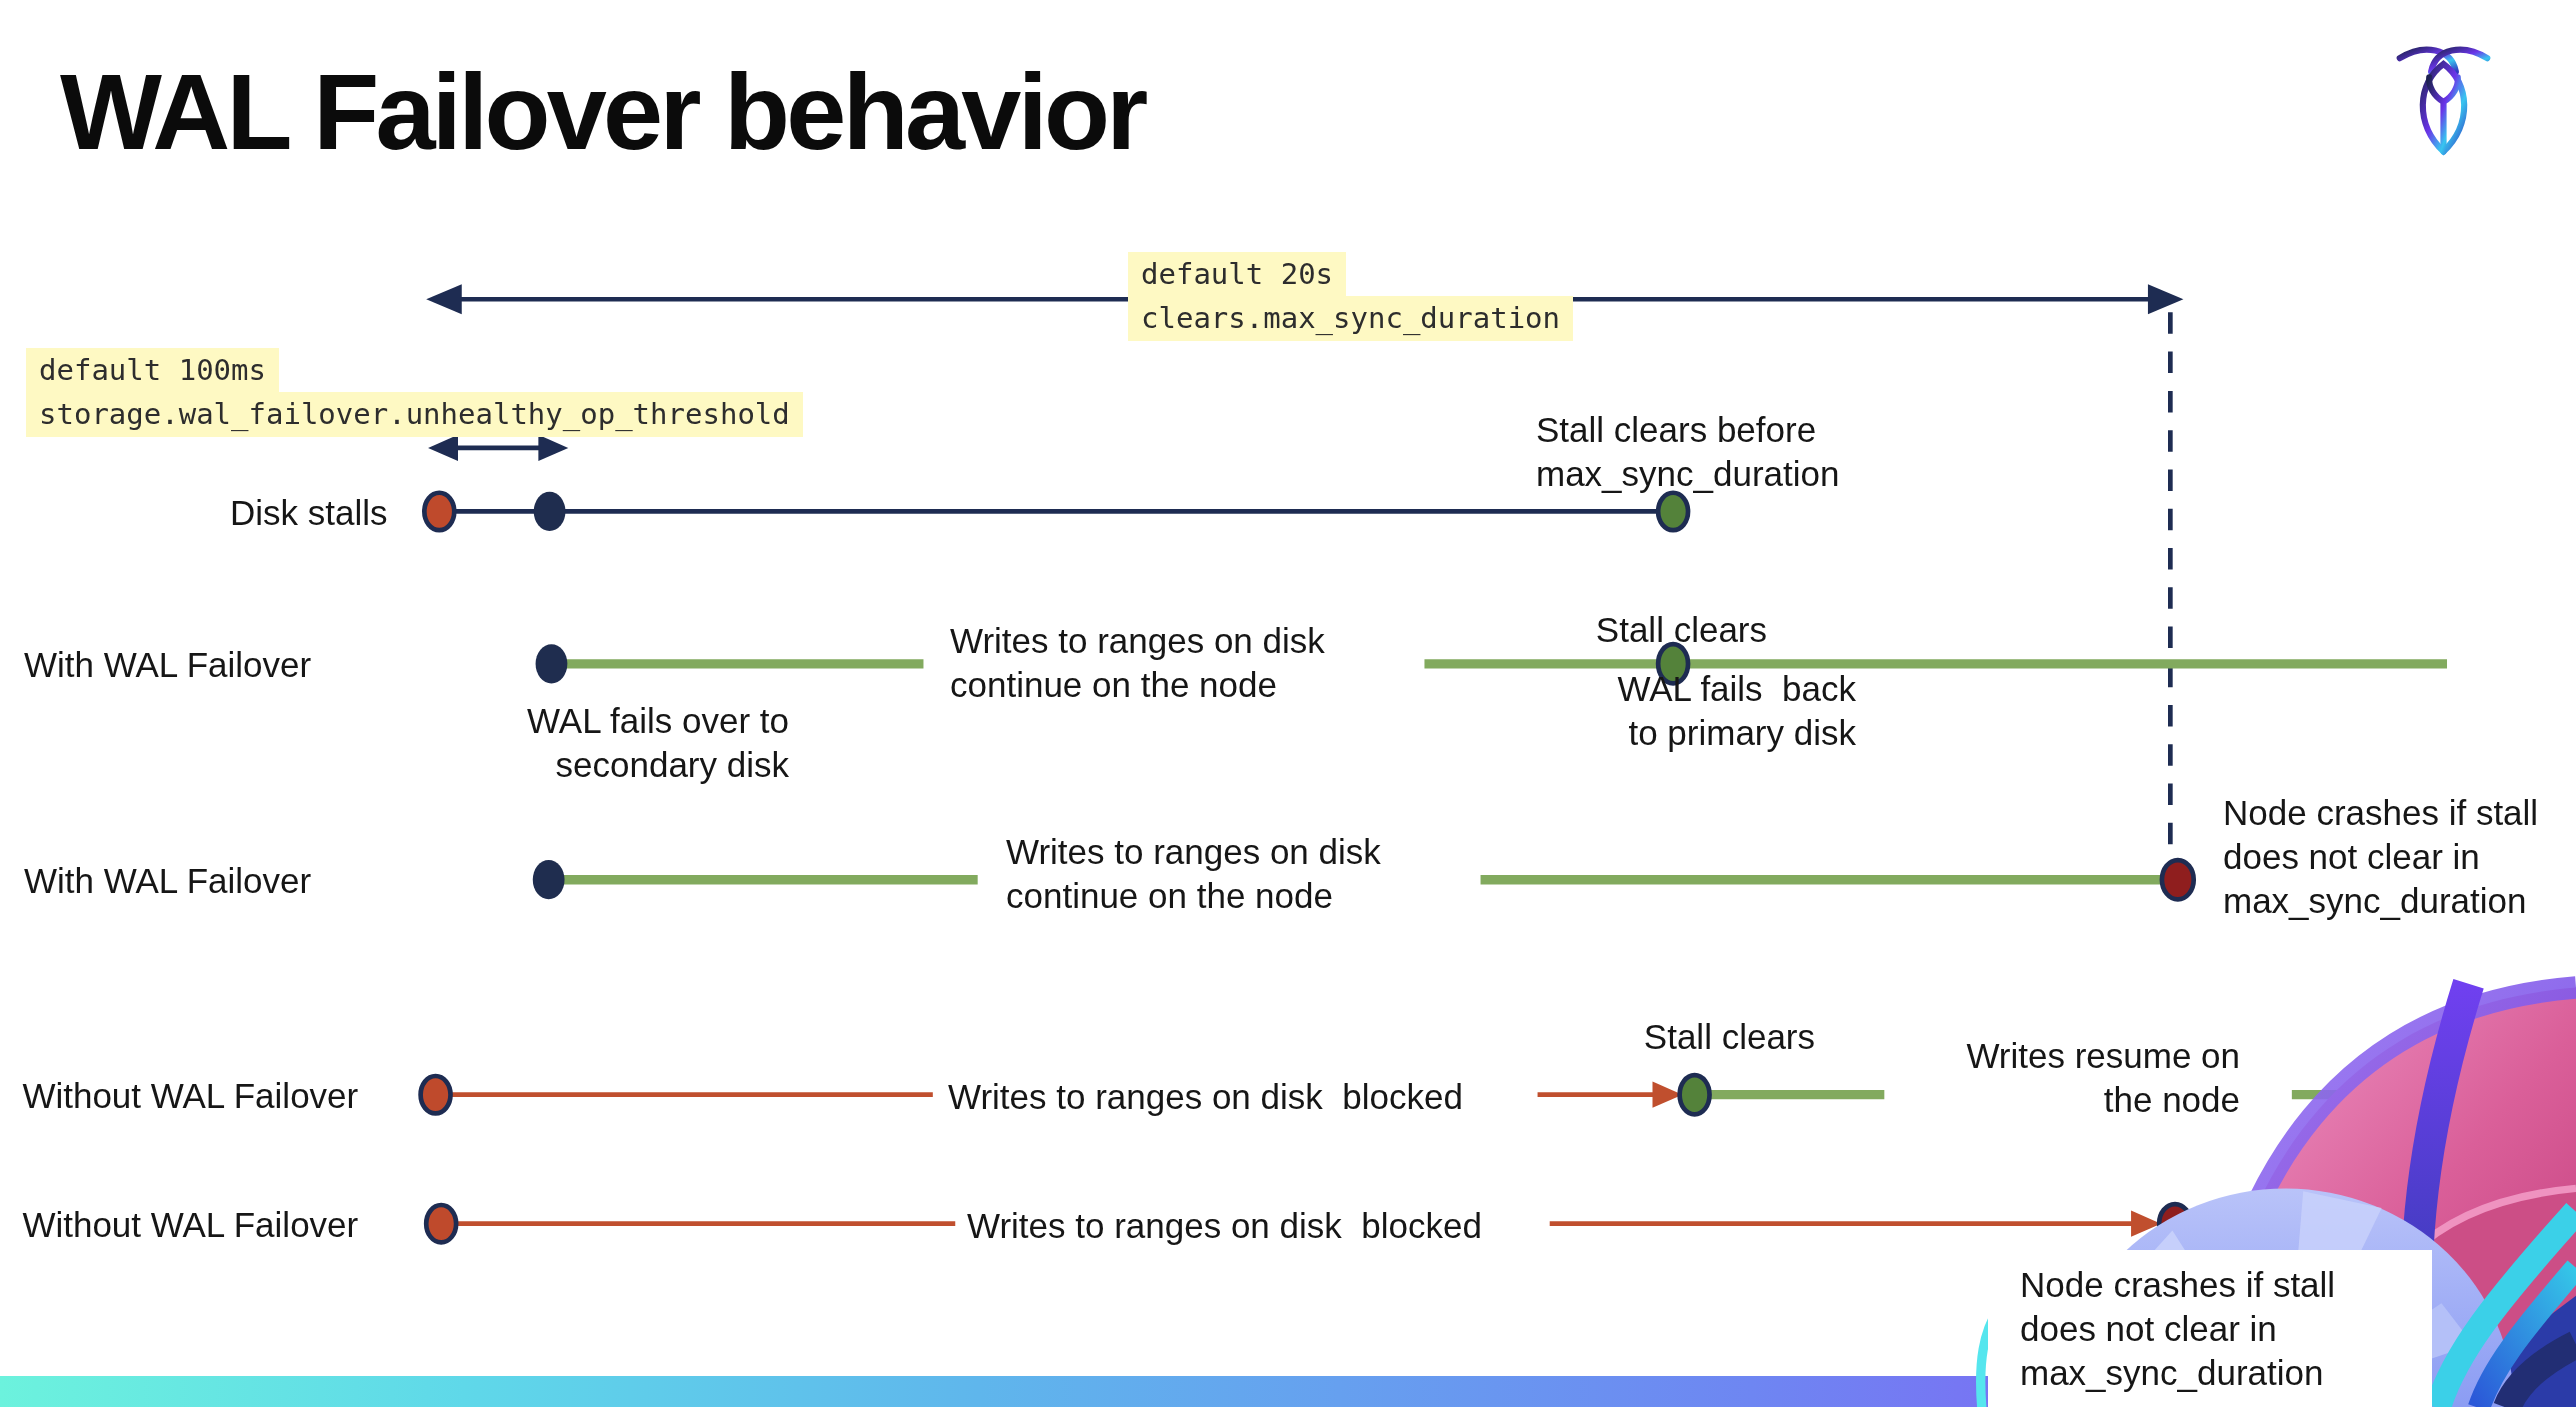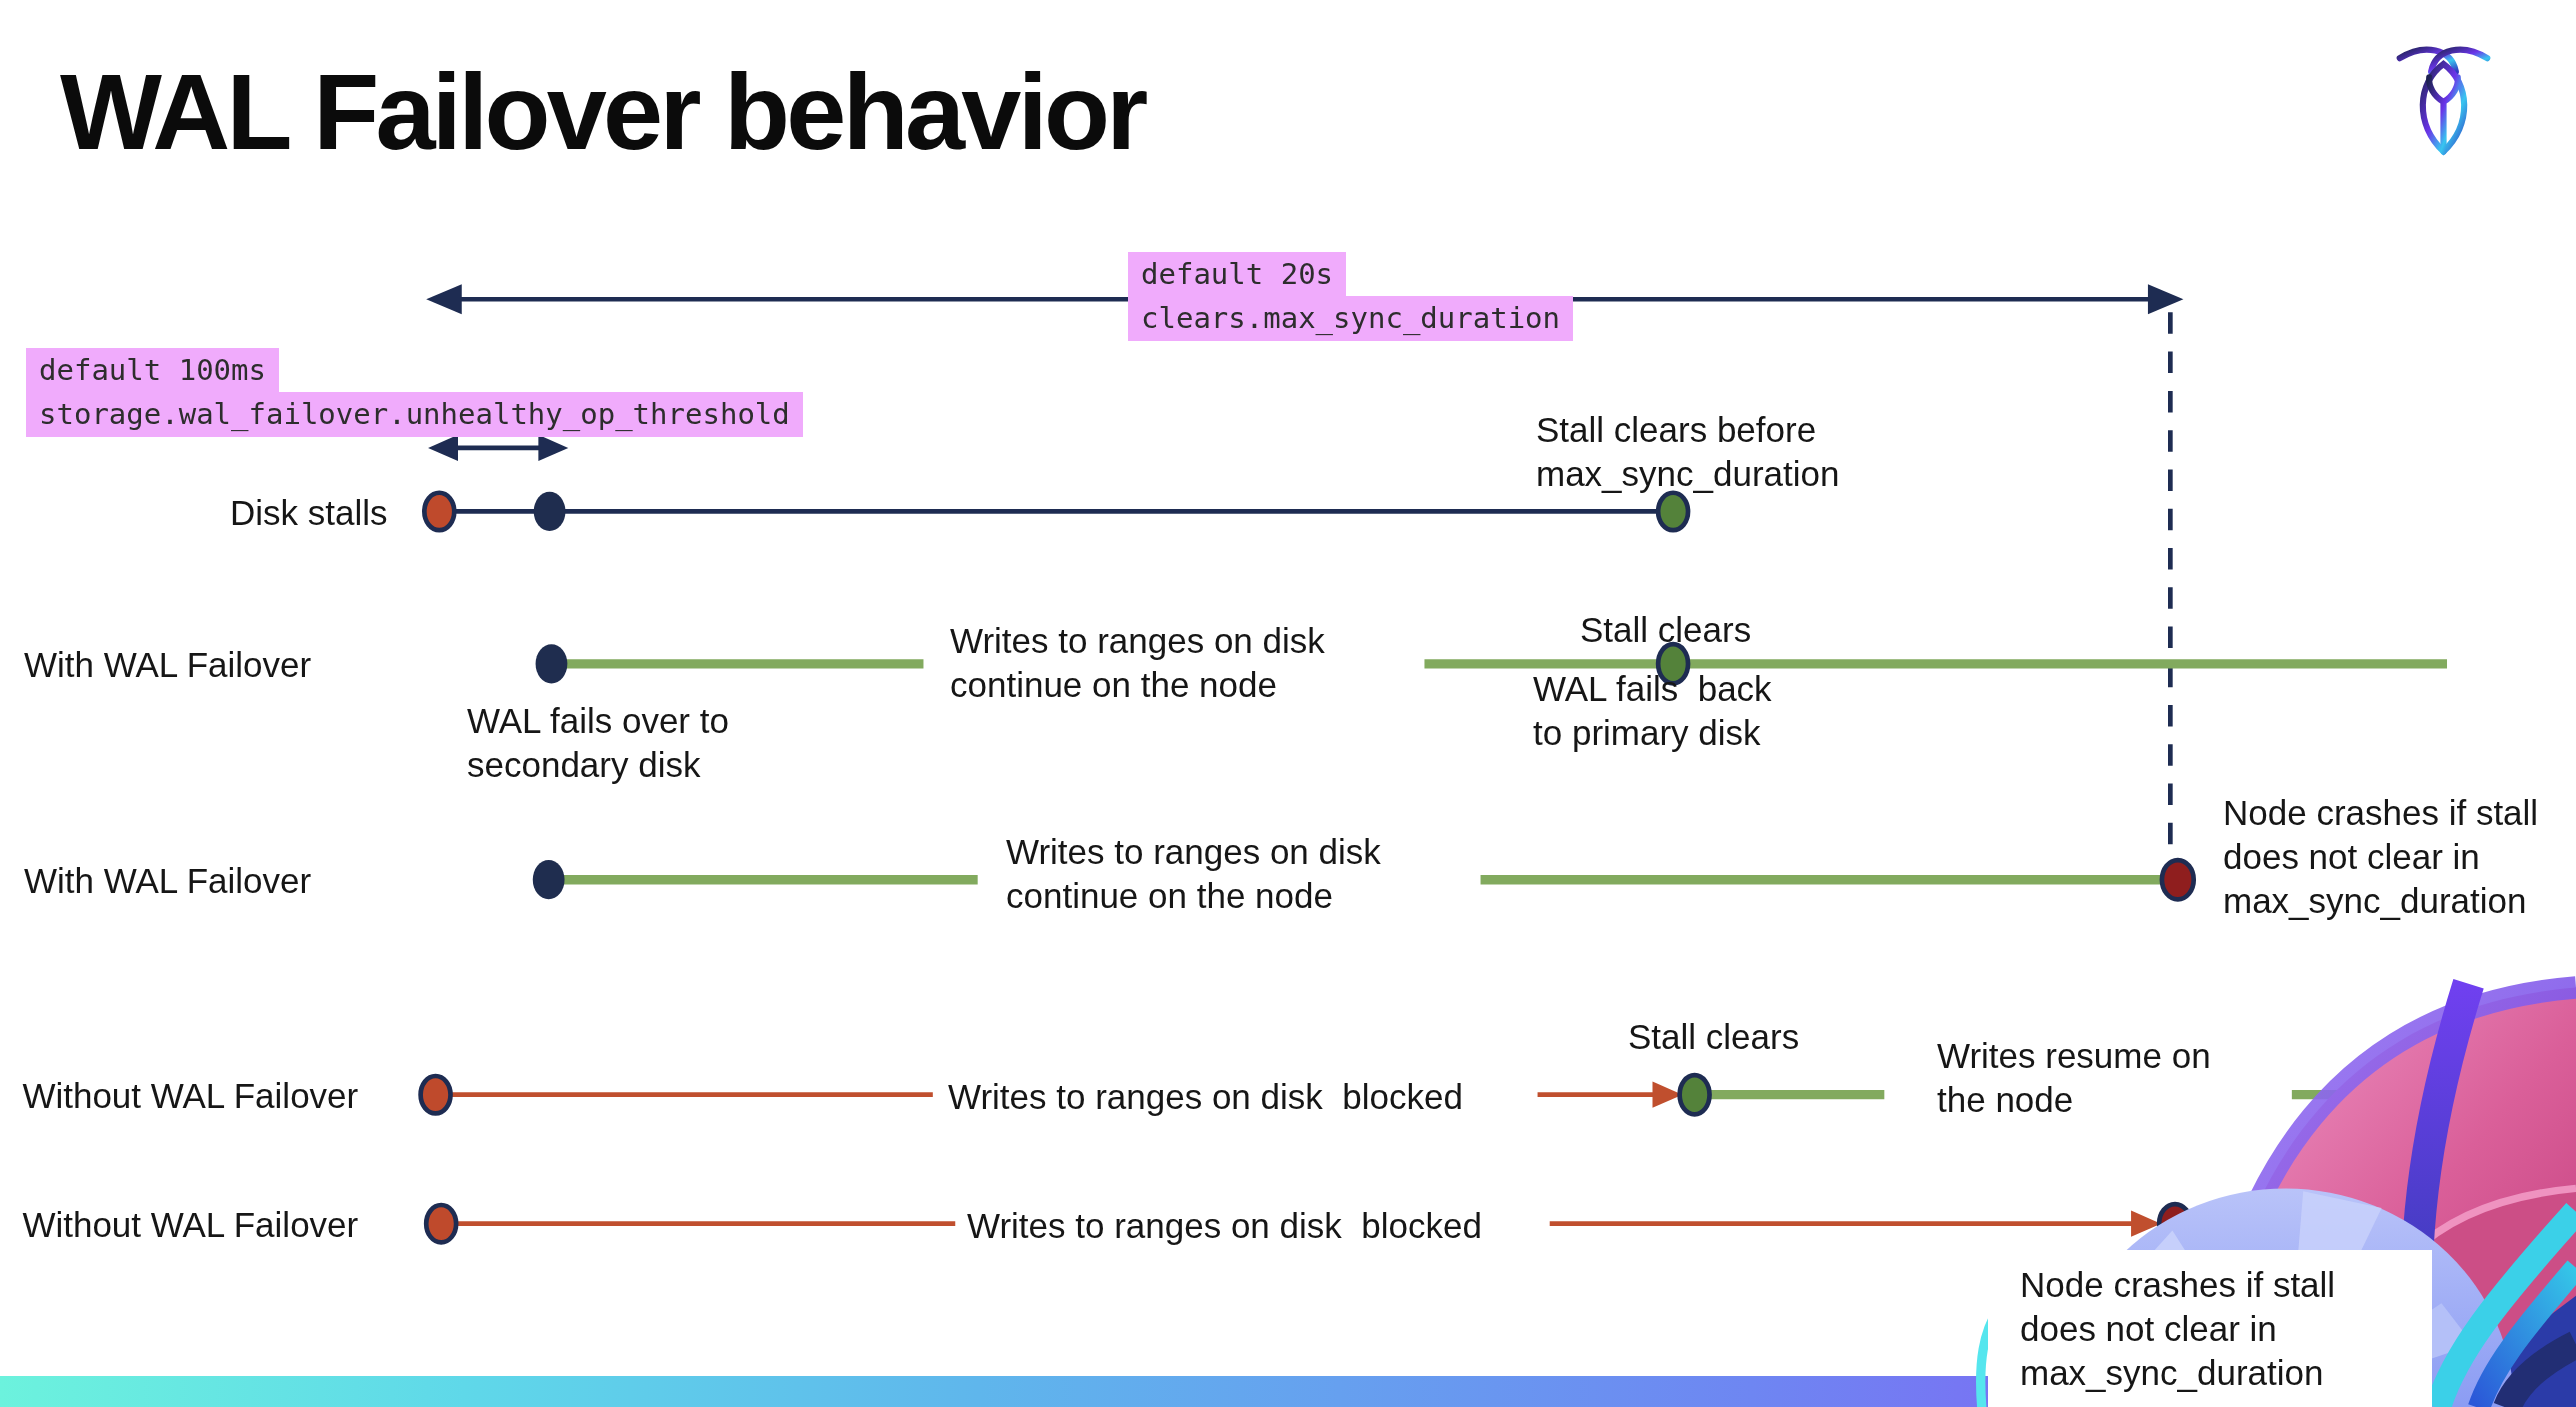--- a/index.html
+++ b/index.html
@@ -2,23 +2,23 @@
 <html style="font-size:15px"><head>
 <meta charset="utf-8">
 <style>
   html,body{margin:0;padding:0;background:#ffffff;}
   .slide{position:relative;width:2576px;height:1408px;background:#ffffff;overflow:hidden;
          font-family:"Liberation Sans", sans-serif;color:#141414;}
   .title{position:absolute;left:60px;top:49px;font-size:108px;font-weight:bold;
          letter-spacing:-3.7px;color:#0b0b0b;}
   .mono-label{position:absolute;font-family:"DejaVu Sans Mono", monospace;font-size:29px;
               line-height:36px;color:#2d2d2d;}
-  .mono-label span{display:table;background:#f0abfc;padding:3.7px 13px 4.7px 13px;white-space:pre;}
+  .mono-label span{display:table;background:#fef9c3;padding:3.7px 13px 4.7px 13px;white-space:pre;}
   .txt{position:absolute;font-size:35px;line-height:44px;white-space:pre-wrap;color:#161616;}
-  .center{text-align:left;}
+  .center{text-align:right;}
   .row-label{position:absolute;font-size:35px;line-height:37px;color:#161616;white-space:nowrap;text-align:right;}
   .diagram-svg{position:absolute;left:0;top:0;width:2576px;height:1408px;z-index:2;}
   .bottom-bar{position:absolute;left:0;top:1376px;width:2576px;height:32px;z-index:1;
     background:linear-gradient(90deg,#6cf2dd 0%,#5fd8e9 18%,#5fb6ec 38%,#66a0ef 52%,#6e86f2 68%,#7e68f4 84%,#8a5ff6 100%);}
   .deco{position:absolute;left:1922px;top:922px;width:654px;height:486px;z-index:3;}
   .callout-box{position:absolute;left:1988px;top:1250px;width:444px;height:158px;background:#ffffff;z-index:4;}
   .callout-box .txt{position:absolute;left:32px;top:13px;}
   .logo{position:absolute;left:2395px;top:43px;width:97px;height:116px;z-index:2;}
   .text-layer{position:absolute;left:0;top:0;width:2576px;height:1408px;z-index:5;pointer-events:none;}
   .callout-layer{position:absolute;left:0;top:0;width:2576px;height:1408px;z-index:4;}

